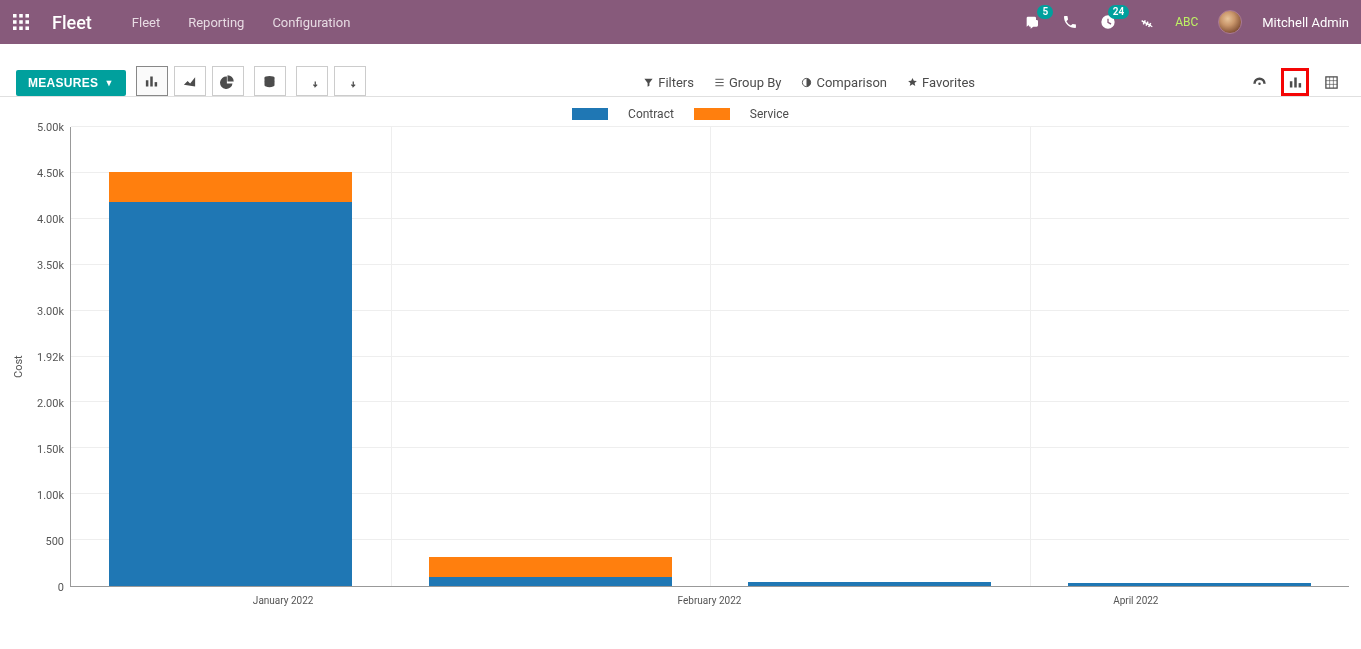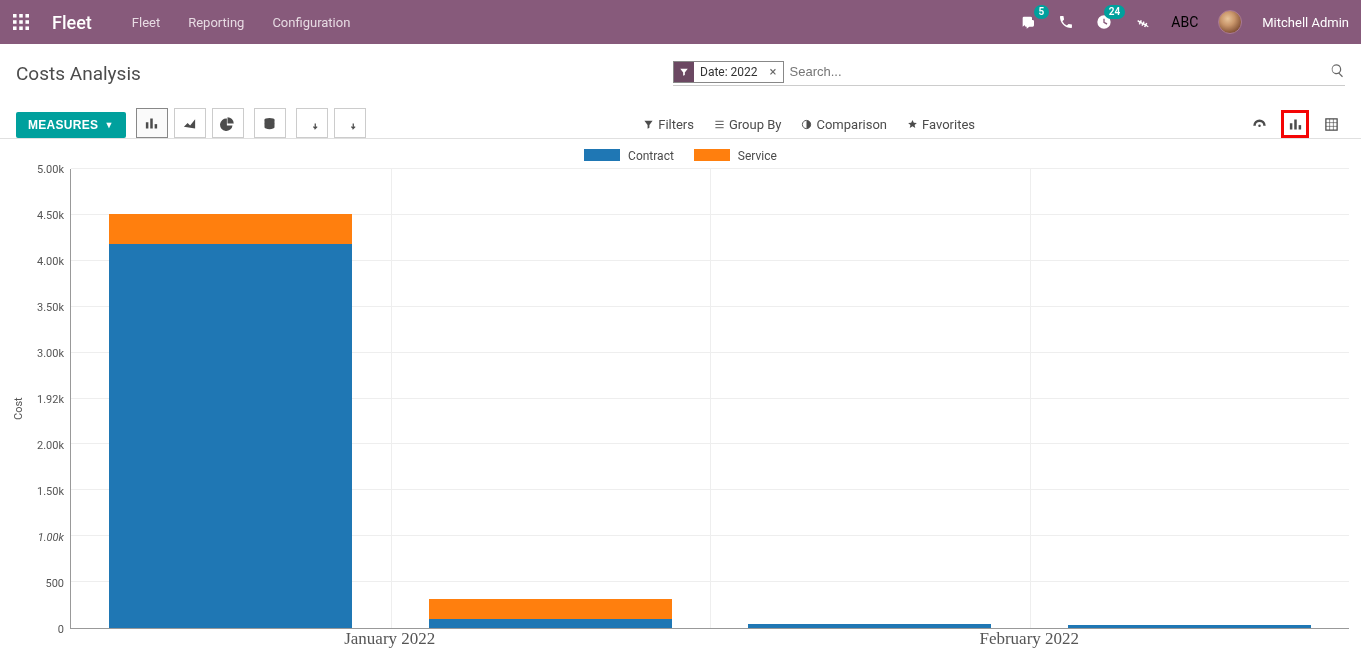--- a/index.html
+++ b/index.html
@@ -47,21 +47,21 @@
     top: -8px;
     right: -12px;
     background: #00a09d;
     color: #fff;
     font-size: 10px;
     font-weight: 600;
     padding: 0 5px;
     border-radius: 8px;
     line-height: 14px;
   }
-  .systray-text { color: #000000; font-size: 14px; cursor: pointer; }
+  .systray-text { color: #bef264; font-size: 12px; cursor: pointer; }
   .avatar {
     width: 24px; height: 24px; border-radius: 50%;
     background: radial-gradient(circle at 40% 35%, #e8c49a 0%, #c9966b 35%, #8b5a3c 70%, #5a3825 100%);
     border: 1px solid #aa7a95;
   }
   .user-name { color: #fff; font-size: 13px; cursor: pointer; }
 
   
   .control-panel {
     padding: 8px 16px 0 16px;
@@ -185,21 +185,21 @@
     padding: 10px 12px 8px 12px;
   }
   .legend {
     display: flex;
     justify-content: center;
     gap: 20px;
     margin-bottom: 6px;
     font-size: 12px;
     align-items: center;
   }
-  .legend-item { display: inline-flex; align-items: flex-start; gap: 8px; }
+  .legend-item { display: inline-flex; align-items: center; gap: 20px; }
   .legend-swatch { width: 36px; height: 12px; display: inline-block; }
   .plot {
     position: relative;
     height: 460px;
     display: flex;
   }
   .yaxis-label {
     writing-mode: vertical-rl;
     transform: rotate(180deg);
     font-size: 11px;
@@ -235,26 +235,25 @@
   }
   .bar-slot {
     position: absolute;
     bottom: 0;
     width: 19%;
   }
   .bar-seg { position: absolute; left: 0; right: 0; }
   .xaxis-ticks {
     display: flex;
     margin-left: 58px;
-    font-size: 17px;
+    font-size: 10px;
     color: #555;
     height: 20px;
-    align-items: flex-end;
+    align-items: center;
     padding-top: 6px;
-    font-family: Liberation Serif, serif;
   }
   .xtick { flex: 1; text-align: center; }
 </style>
 </head>
 <body>
 
 <div class="navbar">
   <div class="navbar-left">
     <span class="apps-icon nav-icon">
       <svg viewBox="0 0 18 18">
@@ -300,40 +299,20 @@
           <path d="M22 19l-3-3 1-2-2-1-1 2-2-1 1-2-2-1-1 2-2-1 1-2-2-1-1 2-3-2-1 2 3 2-1 2 2 1 1-2 2 1-1 2 2 1 1-2 2 1-1 2 2 1 1-2 3 2z"></path>
         </svg>
     </span>
     <span class="systray-text">ABC</span>
     <span class="avatar"></span>
     <span class="user-name">Mitchell Admin</span>
   </div>
 </div>
 
 <div class="control-panel">
-  <div class="cp-row1">
-    <div class="page-title">Costs Analysis</div>
-    <div class="search-area">
-      <span class="facet">
-        <span class="facet-icon">
-          <svg viewBox="0 0 24 24">
-              <path d="M3 4h18l-7 9v6l-4 2v-8z"></path>
-            </svg>
-        </span>
-        <span class="facet-text">Date: 2022</span>
-        <span class="facet-close">×</span>
-      </span>
-      <input class="search-input" placeholder="Search..." style="">
-      <span class="search-icon">
-        <svg viewBox="0 0 24 24">
-            <path d="M10 2a8 8 0 015.3 13.9l5.4 5.4-1.4 1.4-5.4-5.4A8 8 0 1110 2zm0 2a6 6 0 100 12 6 6 0 000-12z"></path>
-          </svg>
-      </span>
-    </div>
-  </div>
   <div class="cp-row2">
     <button class="measures-btn">
       <span>MEASURES</span>
       <span class="caret">▼</span>
     </button>
     <div class="btn-group">
       <span class="icon-btn active">
         <svg viewBox="0 0 24 24">
             <rect x="3" y="10" width="4" height="10"></rect>
             <rect x="10" y="4" width="4" height="16"></rect>
@@ -437,21 +416,21 @@
       <span class="legend-item">
         <span class="legend-swatch" style="background: rgb(255, 127, 14);"></span>
         <span>Service</span>
       </span>
     </div>
   <div class="plot">
     <div class="yaxis-label">Cost</div>
     <div class="yaxis-ticks" id="yticks">
         <div class="ytick" style="bottom: 0%;">0</div>
         <div class="ytick" style="bottom: 10%; margin-left: 44px;">500</div>
-        <div class="ytick" style="bottom: 20%; font-style: italic;">1.00k</div>
+        <div class="ytick" style="bottom: 20%;">1.00k</div>
         <div class="ytick" style="bottom: 30%; text-align: center;">1.50k</div>
         <div class="ytick" style="bottom: 40%; margin-top: 41px;">2.00k</div>
         <div class="ytick" style="bottom: 50%;">1.92k</div>
         <div class="ytick" style="bottom: 60%;">3.00k</div>
         <div class="ytick" style="bottom: 70%;">3.50k</div>
         <div class="ytick" style="bottom: 80%;">4.00k</div>
         <div class="ytick" style="bottom: 90%;">4.50k</div>
         <div class="ytick" style="bottom: 100%;">5.00k</div>
       </div>
     <div class="plot-grid" id="plotgrid">
@@ -480,15 +459,16 @@
           <div class="bar-seg" style="bottom: 0%; height: 9.6%; background: rgb(31, 119, 180);"></div>
         </div>
         <div class="bar-slot" style="left: 78%; width: 19%; height: 8%;">
           <div class="bar-seg" style="bottom: 0%; height: 8%; background: rgb(31, 119, 180);"></div>
         </div>
       </div>
   </div>
   <div class="xaxis-ticks" id="xticks">
       <div class="xtick">January 2022</div>
       <div class="xtick">February 2022</div>
+      <div class="xtick">April 2022</div>
     </div>
 
 </div>
 
 </body></html>

